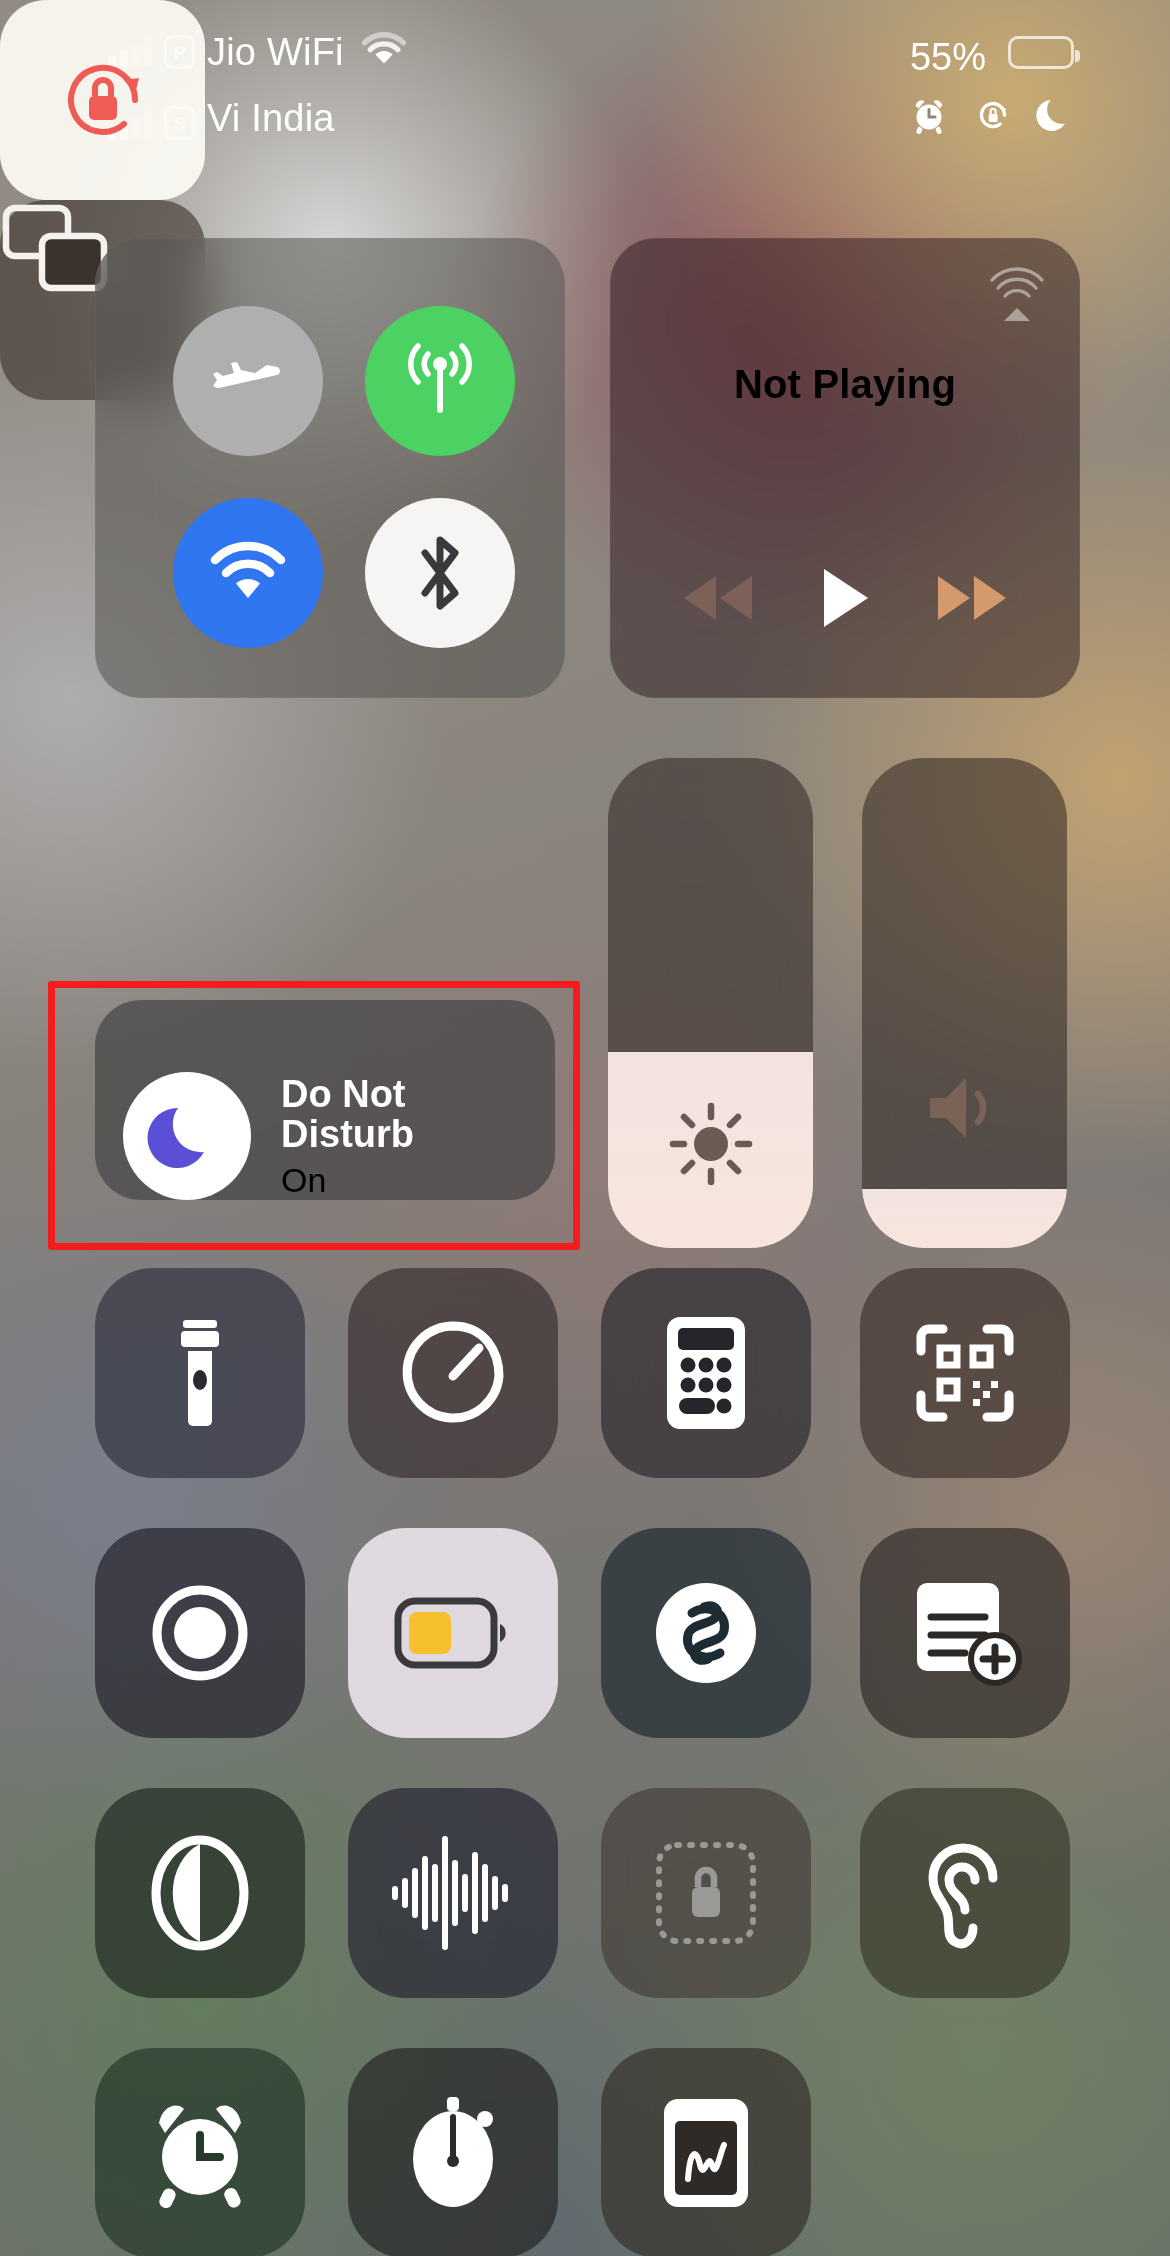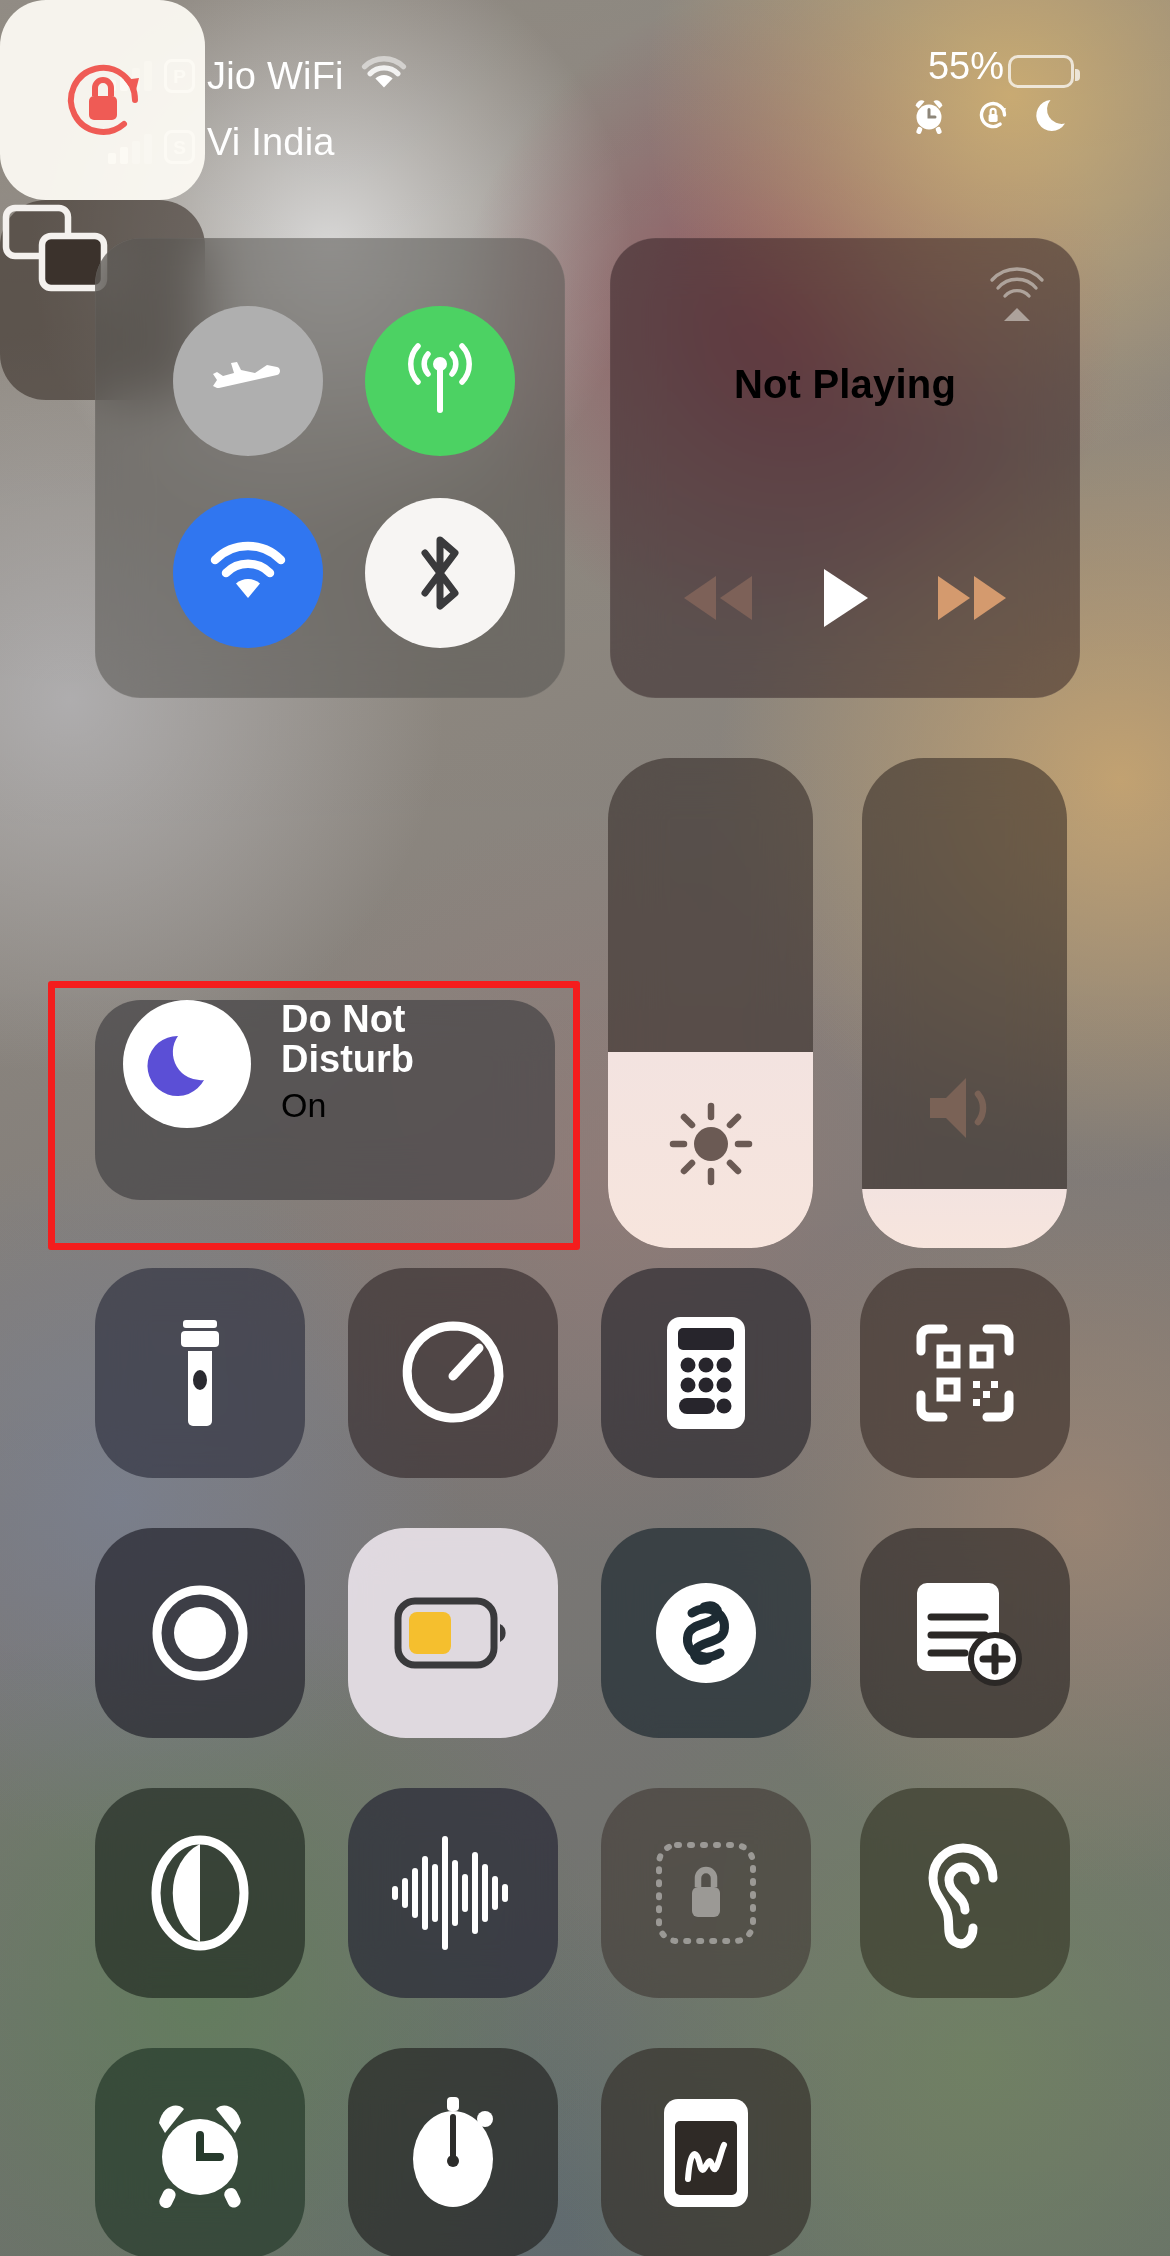--- a/index.html
+++ b/index.html
@@ -37,39 +37,39 @@
     position:absolute; inset:0;
     background:linear-gradient(180deg, rgba(0,0,0,.06) 0%, rgba(0,0,0,.02) 18%, rgba(0,0,0,0) 40%, rgba(0,0,0,.05) 100%);
     pointer-events:none;
   }
 
   
   #statusbar {
     position:absolute; top:0; left:0; right:0; height:190px;
     color:#fff;
   }
-  .sb-left { position:absolute; left:108px; top:50px; }
+  .sb-left { position:absolute; left:108px; top:26px; }
   .sb-row { display:flex; align-items:center; height:52px; gap:12px; }
   .sb-row + .sb-row { margin-top:10px;align-items:flex-end; }
   .bars { display:flex; align-items:flex-end; gap:4px; height:30px; }
   .bars i { display:block; width:8px; background:#fff; border-radius:2px; }
   .bars i:nth-child(1){ height:11px; }
   .bars i:nth-child(2){ height:17px; }
   .bars i:nth-child(3){ height:23px; opacity:.42; }
   .bars i:nth-child(4){ height:30px; opacity:.42; }
   .simbadge {
     width:31px; height:34px; border:3px solid #fff; border-radius:8px;
     display:flex; align-items:center; justify-content:center;
     font-size:19px; font-weight:700; line-height:1;
   }
   .carrier { font-size:38px; font-weight:400; letter-spacing:.2px; white-space:nowrap; }
   .wifi-glyph { margin-left:6px; }
 
   .sb-right { position:absolute; right:96px; top:36px; text-align:right; }
-  .sb-battrow { display:flex; align-items:flex-end; justify-content:flex-end; gap:4px; height:52px; }
+  .sb-battrow { display:flex; align-items:flex-start; justify-content:flex-end; gap:22px; height:52px; }
   .batt-pct { font-size:38px; font-weight:400; }
   .batt-shell {
     position:relative; width:66px; height:33px;
     border:3px solid rgba(255,255,255,.72); border-radius:10px; padding:3px;
   }
   .batt-shell::after {
     content:""; position:absolute; right:-9px; top:11px;
     width:5px; height:12px; border-radius:0 4px 4px 0; background:rgba(255,255,255,.72);
   }
   .batt-fill { height:100%; border-radius:5px; }
@@ -132,21 +132,21 @@
   .slider-icon {
     position:absolute; left:0; right:0; bottom:58px;
     display:flex; align-items:center; justify-content:center;
   }
 
   
   #tile-dnd {
     position:absolute; left:95px; top:1000px; width:460px; height:200px;
     border-radius:46px; background:rgba(64,62,66,.66);
     backdrop-filter:blur(26px); -webkit-backdrop-filter:blur(26px);
-    display:flex; align-items:flex-start;
+    display:flex; align-items:flex-end;
   }
   #dnd-circle {
     width:128px; height:128px; border-radius:50%; background:#fff;
     margin-left:28px; flex:0 0 auto;
     display:flex; align-items:center; justify-content:center;
   }
   #dnd-text { margin-left:30px; }
   #dnd-title { font-size:38px; font-weight:700; color:#fff; line-height:1.05; max-width:210px; }
   #dnd-state { font-size:34px; font-weight:400; color:#000000; margin-top:6px; }
 

